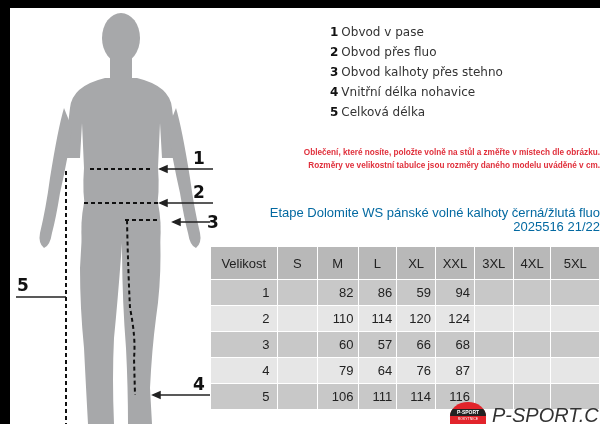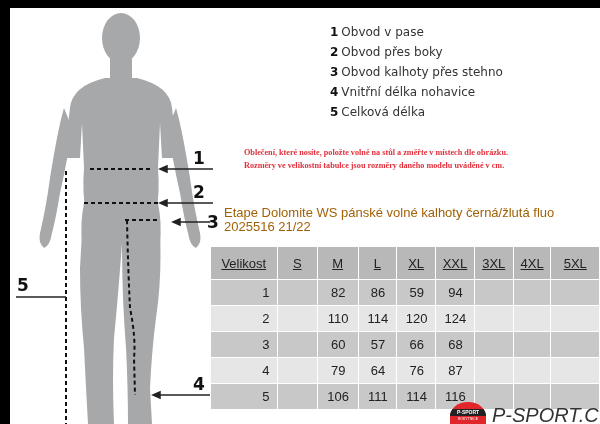--- a/index.html
+++ b/index.html
@@ -1,29 +1,29 @@
 <!DOCTYPE html>
 <html><head>
 <meta charset="utf-8">
 <style>
   html,body{margin:0;padding:0;}
   body{width:600px;height:424px;background:#000;position:relative;overflow:hidden;font-family:"Liberation Sans",sans-serif;}
   .canvas{position:absolute;left:10px;top:8px;width:590px;height:416px;background:#fff;overflow:hidden;}
   .figure{position:absolute;left:0;top:0;width:220px;height:416px;}
   .legend{position:absolute;left:304px;top:14px;font-family:"DejaVu Sans",sans-serif;font-size:12px;color:#333;line-height:20px;margin-left:16px;}
   .legend .num{font-weight:bold;color:#111;margin-right:3px;}
-  .note{position:absolute;left:234px;top:138px;width:356px;font-family:Liberation Serif, serif;font-size:8.2px;font-weight:bold;color:#e0303c;line-height:13px;text-align:left;}
-  .title{position:absolute;left:214px;top:198px;width:376px;text-align:left;font-size:13px;color:#a16207;line-height:14px;}
+  .note{position:absolute;left:234px;top:138px;width:356px;font-family:Liberation Sans, sans-serif;font-size:8.2px;font-weight:bold;color:#e0303c;line-height:13px;text-align:right;}
+  .title{position:absolute;left:214px;top:198px;width:376px;text-align:right;font-size:13px;color:#0369a1;line-height:14px;}
   table.sizes{position:absolute;left:200px;top:238px;border-collapse:collapse;font-size:13px;color:#222;}
   table.sizes td, table.sizes th{border:1.5px solid #fff;height:25px;padding:0 4px;font-weight:normal;}
-  table.sizes th{background:#b8b8b8;height:32px;text-align:center;text-decoration:underline;}
+  table.sizes th{background:#b8b8b8;height:32px;text-align:center;}
   table.sizes tr.dark td{background:#c8c8c8;}
   table.sizes tr.light td{background:#e6e6e6;}
   table.sizes td.rowh{text-align:right;padding-right:7px;}
-  table.sizes td{text-align:center;padding-left:5px;}
+  table.sizes td{text-align:right;padding-left:5px;}
   .logo{position:absolute;left:440px;top:394px;width:150px;height:22px;}
   .logo-badge{position:absolute;left:0;top:0;width:36px;height:24px;border-radius:50% 50% 0 0/60% 60% 0 0;background:#e2242b;overflow:hidden;}
   .logo-badge .top{position:absolute;left:0;top:7px;width:36px;height:7px;background:#222;color:#fff;font-size:5px;line-height:7px;text-align:center;font-weight:bold;}
   .logo-badge .bot{position:absolute;left:0;top:15px;width:36px;color:#fff;font-size:3.5px;text-align:center;}
   .logo-text{position:absolute;left:42px;top:2px;font-size:20px;font-style:italic;color:#333;letter-spacing:0px;white-space:nowrap;}
   .marker{position:absolute;font-family:"DejaVu Sans",sans-serif;font-weight:bold;font-size:17px;color:#111;}
 </style>
 </head>
 <body>
 
@@ -71,21 +71,21 @@
   </svg>
 
   <div class="marker" style="left:183px;top:140px;">1</div>
   <div class="marker" style="left:183px;top:174px;">2</div>
   <div class="marker" style="left:197px;top:204px;">3</div>
   <div class="marker" style="left:183px;top:366px;">4</div>
   <div class="marker" style="left:7px;top:267px;">5</div>
 
   <div class="legend">
     <div><span class="num">1</span><span>Obvod v pase</span></div>
-    <div><span class="num">2</span><span>Obvod přes boky</span></div>
+    <div><span class="num">2</span><span>Obvod přes fluo</span></div>
     <div><span class="num">3</span><span>Obvod kalhoty přes stehno</span></div>
     <div><span class="num">4</span><span>Vnitřní délka nohavice</span></div>
     <div><span class="num">5</span><span>Celková délka</span></div>
   </div>
 
   <div class="note">
     <div>Oblečení, které nosíte, položte volně na stůl a změřte v místech dle obrázku.</div>
     <div>Rozměry ve velikostní tabulce jsou rozměry daného modelu uváděné v cm.</div>
   </div>
 

